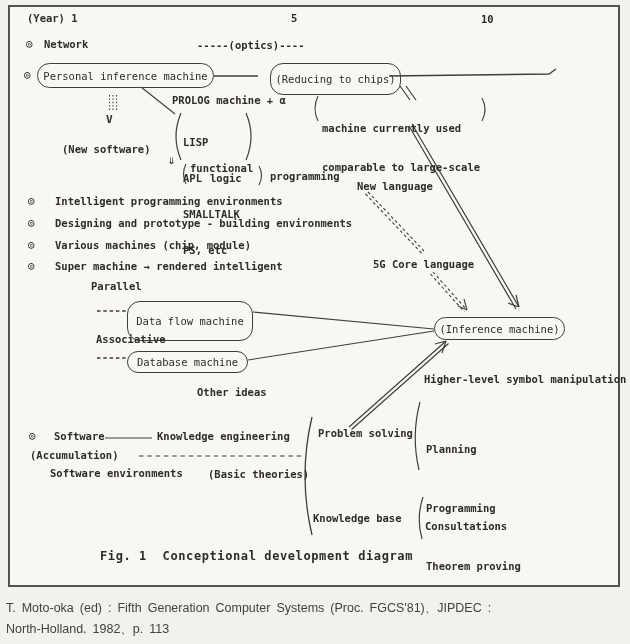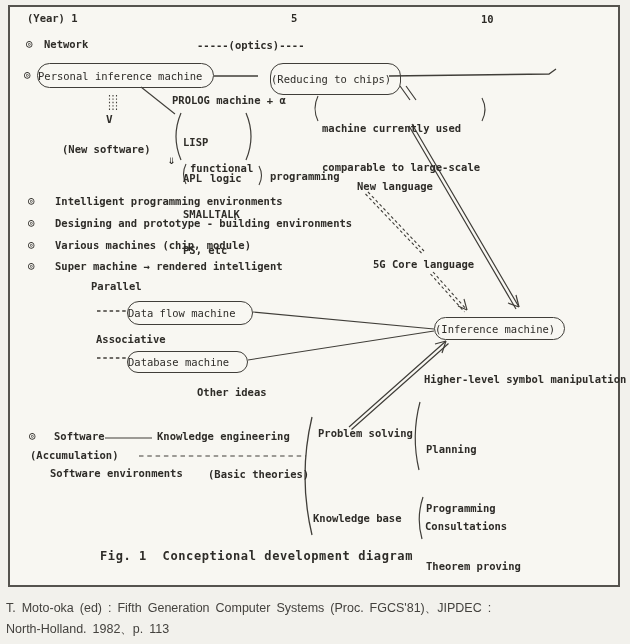--- a/index.html
+++ b/index.html
@@ -3,21 +3,21 @@
 <meta charset="utf-8">
 <style>
   html,body{margin:0;padding:0;background:#e9e8e4;}
   .page{position:relative;width:630px;height:644px;background:#f2f1ec;overflow:hidden;
         font-family:"DejaVu Sans Mono","DejaVu Sans",monospace;}
   .frame{position:absolute;left:8px;top:5px;width:612px;height:582px;
          border:2px solid #55534e;background:#f8f7f2;box-sizing:border-box;}
   .t{position:absolute;font-size:10.5px;line-height:11px;white-space:pre;color:#2e2c28;z-index:3;font-weight:bold;}
   .stack{line-height:12px;}
   .pill{position:absolute;z-index:3;border:1.4px solid #403e39;border-radius:13px;
-        display:flex;align-items:center;justify-content:flex-start;
+        display:flex;align-items:center;justify-content:center;
         font-size:10.5px;color:#2e2c28;background:transparent;box-sizing:border-box;white-space:pre;}
   svg.overlay{position:absolute;left:0;top:0;z-index:2;}
   svg.overlay *{stroke:#403e39;fill:none;}
   .caption{font-weight:bold;font-size:12px;letter-spacing:.6px;}
   .cite{position:absolute;z-index:3;font-family:"Liberation Sans",sans-serif;
         font-size:12.5px;color:#44423e;white-space:pre;word-spacing:2.5px;}
 </style>
 </head>
 <body>
 
@@ -142,21 +142,21 @@
   <span class="t" style="left:28px;top:195px">◎</span>
   <span class="t" style="left:55px;top:196px">Intelligent programming environments</span>
   <span class="t" style="left:28px;top:217px">◎</span>
   <span class="t" style="left:55px;top:218px">Designing and prototype - building environments</span>
   <span class="t" style="left:28px;top:239px">◎</span>
   <span class="t" style="left:55px;top:240px">Various machines (chip, module)</span>
   <span class="t" style="left:28px;top:260px">◎</span>
   <span class="t" style="left:55px;top:261px">Super machine → rendered intelligent</span>
 
   <span class="t" style="left:91px;top:281px">Parallel</span>
-  <div class="pill" style="left:127px;top:301px;width:126px;height:24px">
+  <div class="pill" style="left:127px;top:301px;width:126px;height:40px">
     <span>Data flow machine</span>
   </div>
   <span class="t" style="left:96px;top:334px">Associative</span>
   <div class="pill" style="left:127px;top:351px;width:121px;height:22px">
     <span>Database machine</span>
   </div>
   <span class="t" style="left:197px;top:387px">Other ideas</span>
 
   <div class="pill" style="left:434px;top:317px;width:131px;height:23px">
     <span>(Inference machine)</span>

